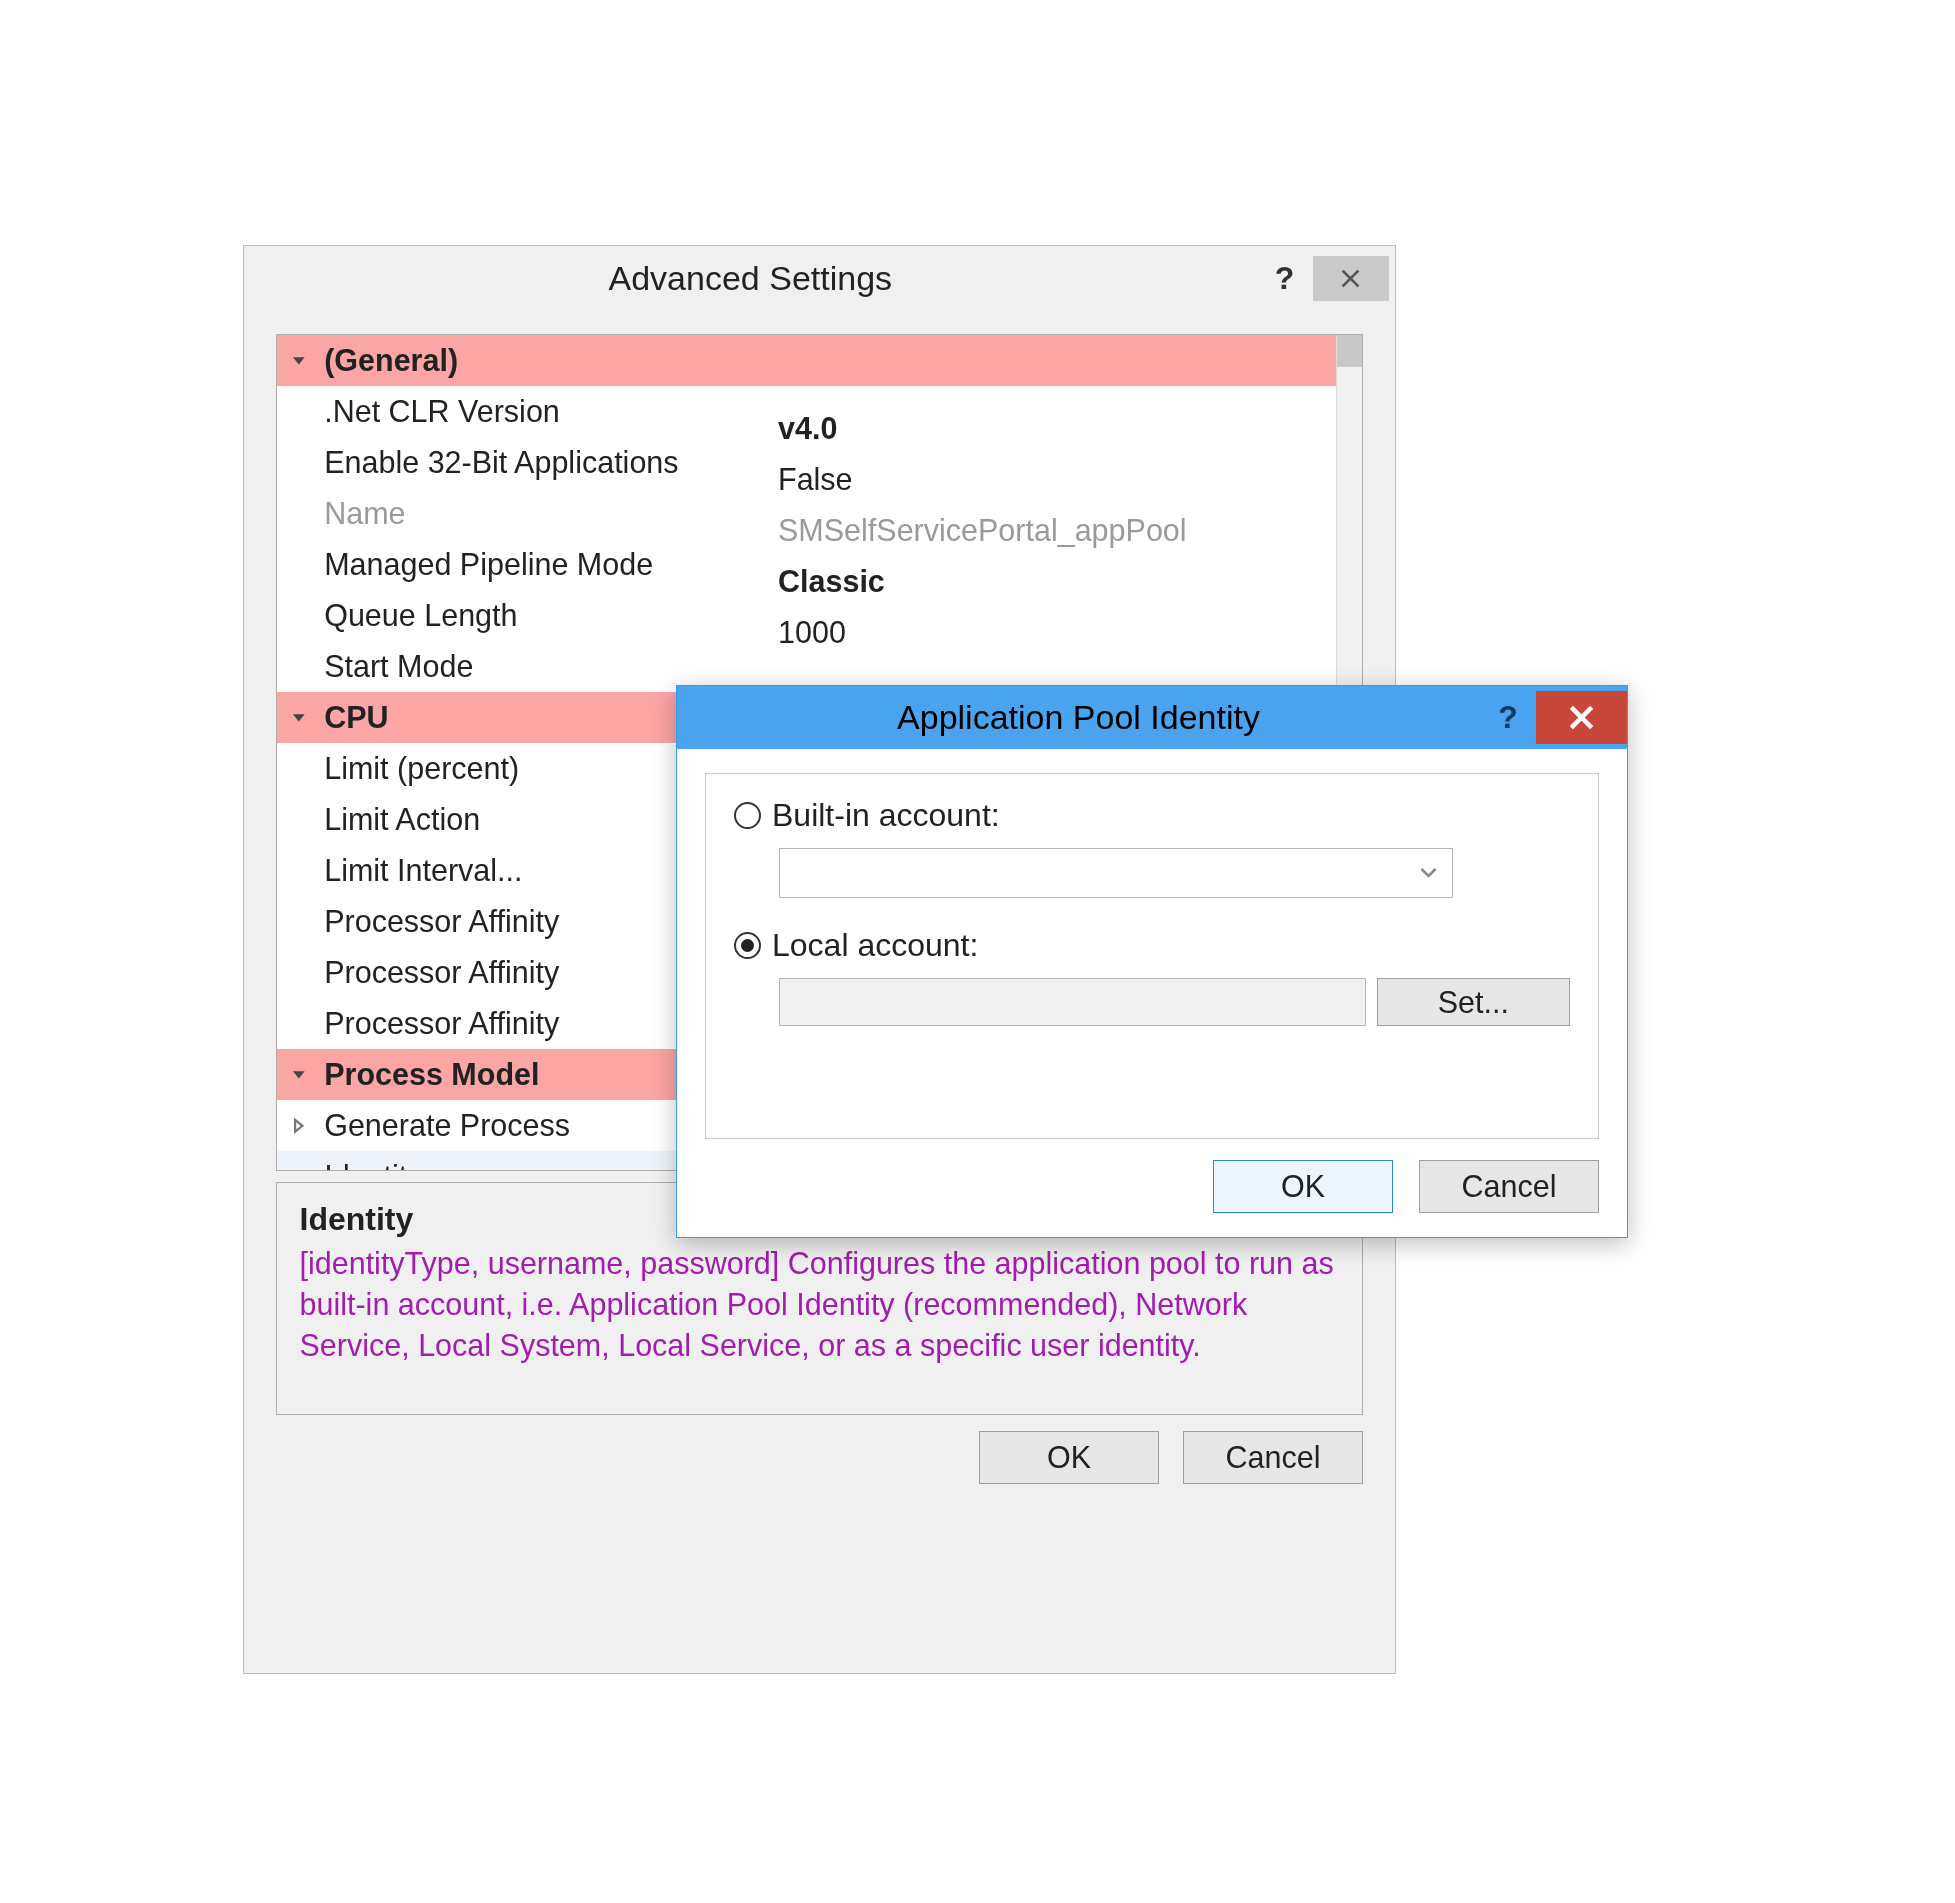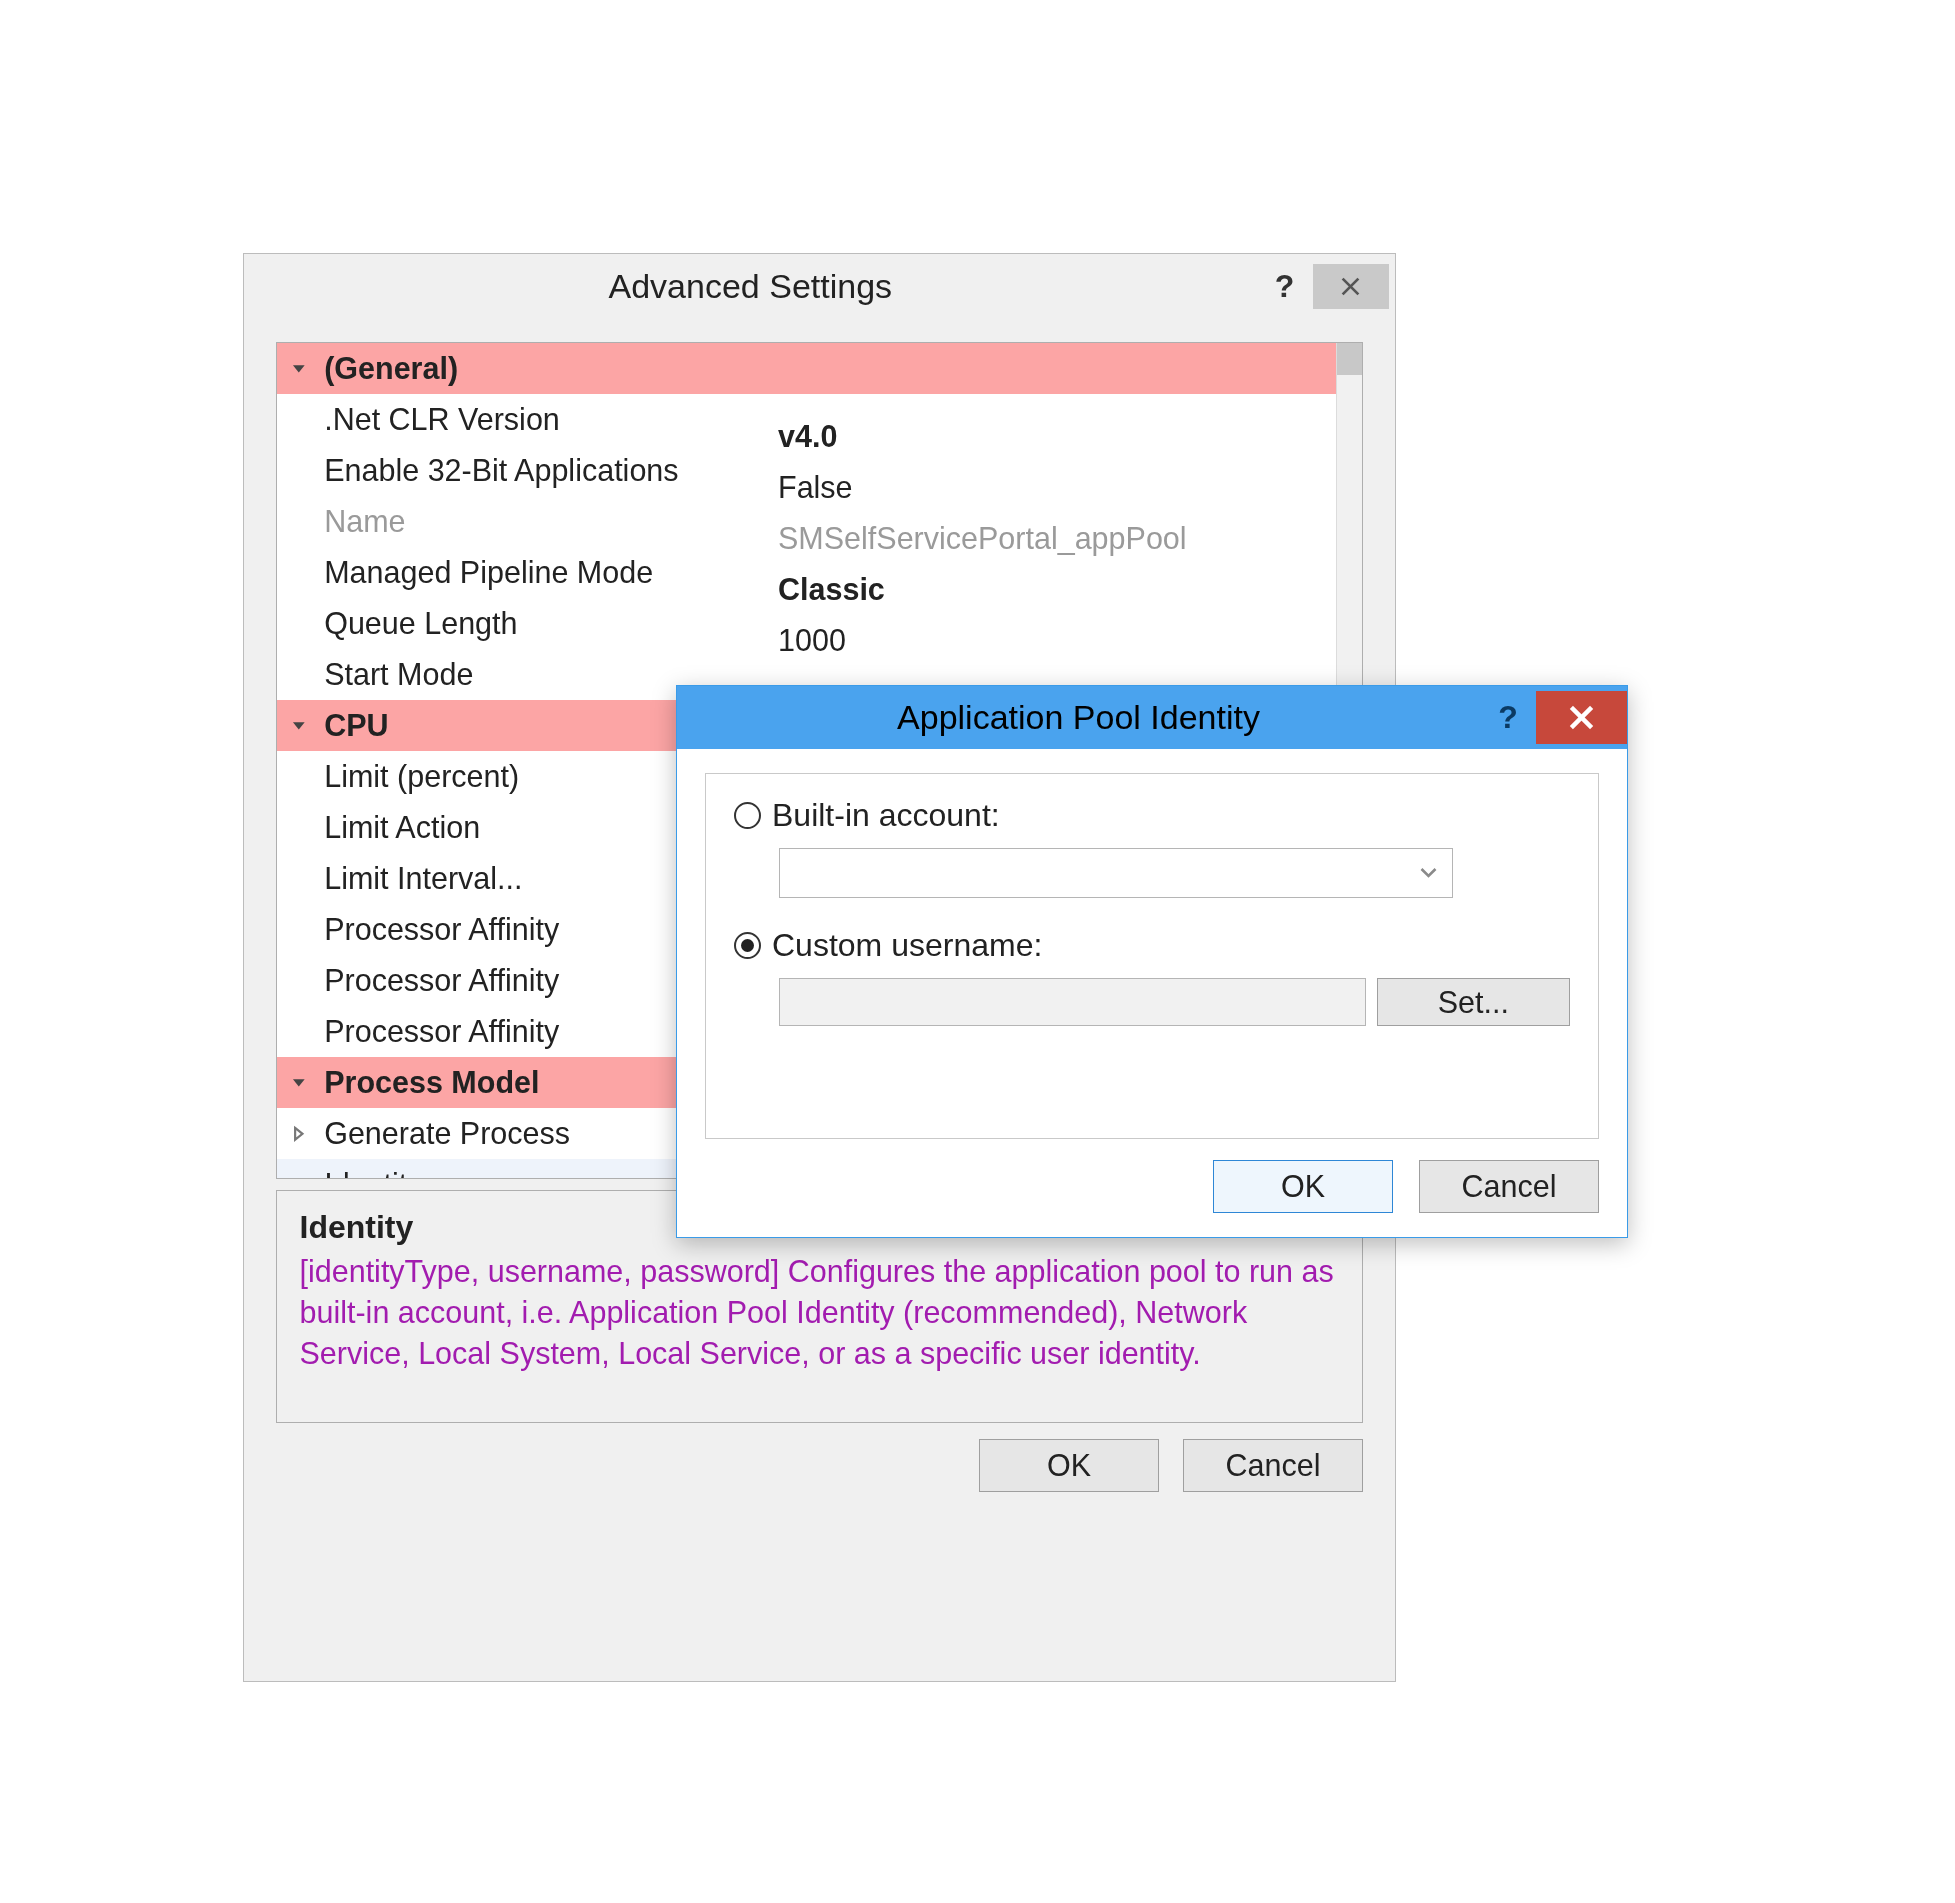--- a/index.html
+++ b/index.html
@@ -17,21 +17,21 @@
   .stage {
     position: relative;
     width: 1469px;
     height: 1429px;
     transform-origin: center center;
   }
 
   
   .adv {
     position: absolute;
-    left: 0; top: 16px;
+    left: 0; top: 8px;
     width: 1153px; height: 1429px;
     background: #f0f0f0;
     border: 1.6px solid #bcbcbc;
     display: flex; flex-direction: column;
   }
   .adv-titlebar {
     height: 64px;
     display: flex; align-items: center;
     position: relative;
   }
@@ -374,21 +374,21 @@
       </div>
       <div class="combo">
         <span></span>
         <svg viewBox="0 0 24 24">
             <path d="M4 8 L12 16 L20 8"></path>
           </svg>
       </div>
 
       <div class="opt">
         <span class="radio sel"></span>
-        <span>Custom username:</span>
+        <span>Local account:</span>
       </div>
       <div class="custrow">
         <div class="txt"></div>
         <div class="setbtn">Set...</div>
       </div>
 
     </div>
 
     <div class="idw-buttons">
       <div class="btn primary">OK</div>

